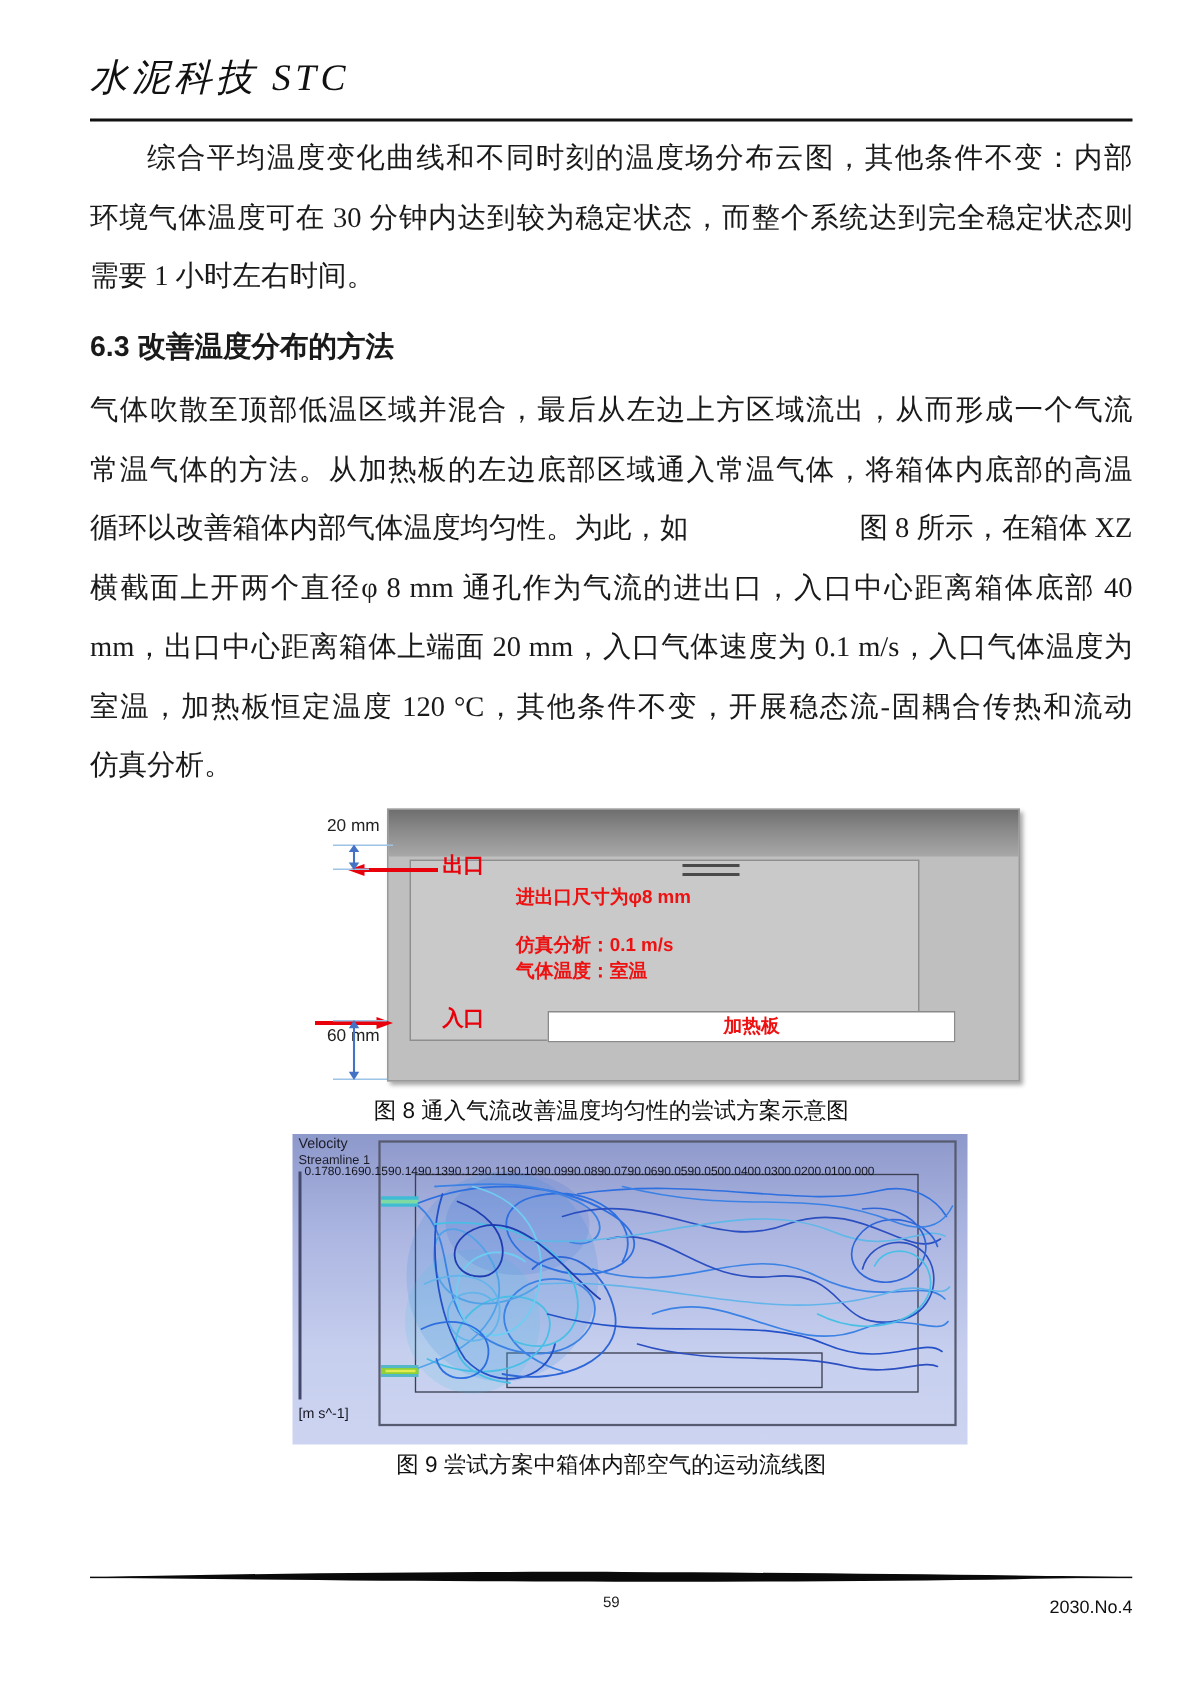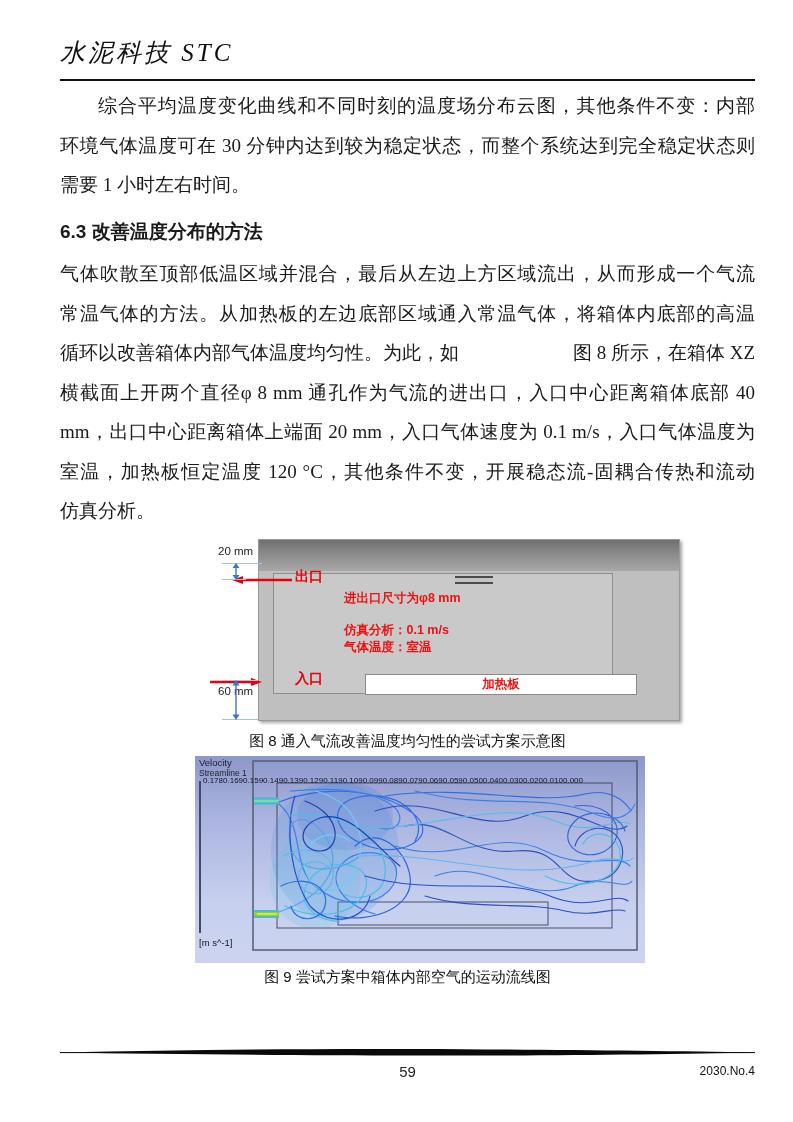--- a/index.html
+++ b/index.html
@@ -77,21 +77,21 @@
     border:0.5px solid #44486a; }
   .f9-ticks { display:flex; flex-direction:row; justify-content:space-between;
     height:160px; margin-top:-4px; margin-left:2px; }
   .f9-tick { font-size:8px; line-height:8px; color:#14141f; }
   .f9-unit { font-size:9.5px; margin-top:0; color:#14141f; }
 
   
   .footer { position:absolute; left:60px; right:38px; top:1043px; }
   .footer-nums { position:relative; height:18px; margin-top:2px;
     font-family:"Liberation Sans","DejaVu Sans",sans-serif; }
-  .page-number { position:absolute; left:0; right:0; text-align:center; font-size:15px; color:#222; }
+  .page-number { position:absolute; left:0; right:0; text-align:center; font-size:10px; color:#222; }
   .issue-number { position:absolute; right:0; top:1px; font-size:12px; color:#111; }
 </style>
 </head>
 <body>
 
 <div class="page">
 
   <div class="journal-title">水泥科技 STC</div>
   <div class="header-rule"></div>
 

